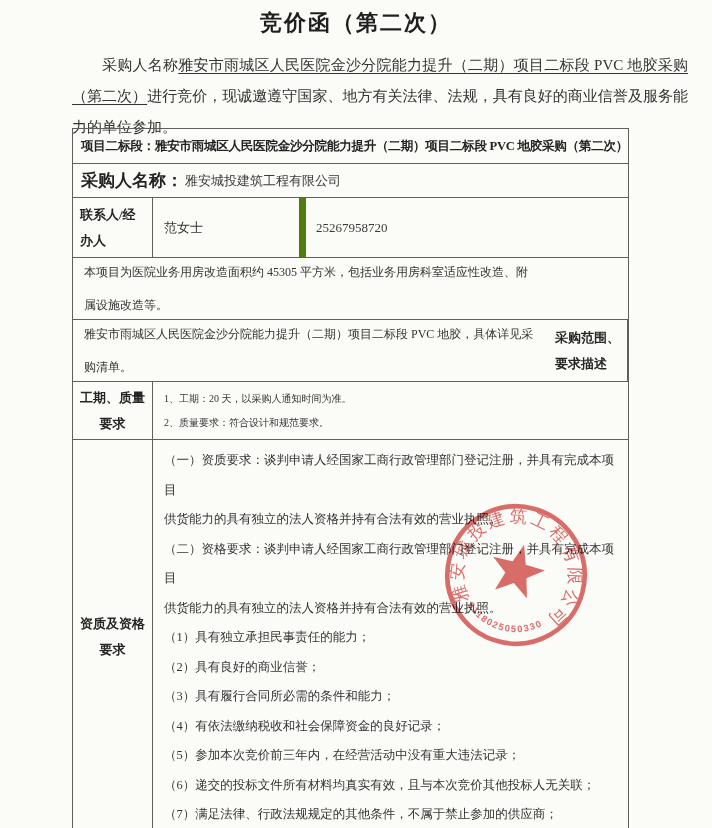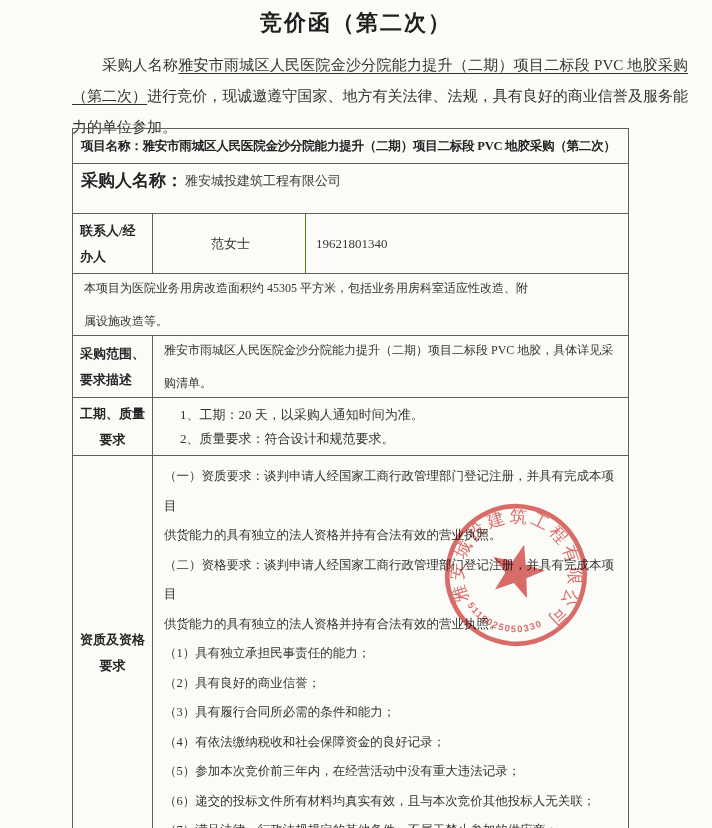--- a/index.html
+++ b/index.html
@@ -59,45 +59,45 @@
   .lcell.center { text-align: center; padding-left: 2px; padding-right: 2px; }
   .vcell {
     flex: 1 1 auto;
     display: flex;
     flex-direction: column;
     justify-content: center;
     padding: 3px 8px 3px 11px;
     color: #333;
   }
   .row-h34 { height: 34px; }
-  .row-h60 { height: 60px; margin-top: 16px; }
+  .row-h60 { height: 60px; }
   .row-h62 { height: 62px; }
-  .row-h58 { height: 58px; gap: 16px; }
+  .row-h58 { height: 58px; }
 
   .fullcell {
     flex: 1 1 auto;
     display: flex;
     align-items: center;
     padding: 2px 6px 2px 8px;
     white-space: nowrap;
   }
   .fullcell.bold-all { font-weight: bold; font-size: 12.6px; letter-spacing: -0.3px; color: #242424; }
   .inline-label { font-weight: bold; font-size: 17px; color: #242424; }
   .inline-value { font-weight: normal; font-size: 13px; color: #3a3a3a; margin-left: 2px; }
 
   .c-contact-label { width: 80px; flex: 0 0 80px; }
-  .c-contact-name  { width: 153px; flex: 0 0 153px; border-right: 1px solid #4d7c0f; text-align: center; }
+  .c-contact-name  { width: 153px; flex: 0 0 153px; border-right: 7px solid #4d7c0f; }
   .c-method-label  {
     width: 95px; flex: 0 0 95px; border-right: 1px solid #5f5f5f;
     font-weight: bold; display: flex; align-items: center; padding-left: 9px; color: #262626;
   }
   .c-method-value  { flex: 1 1 auto; display: flex; align-items: center; padding-left: 10px; color: #3a3a3a; }
 
   .brief-val, .scope-val { line-height: 33px; font-size: 12px; }
-  .sched-val { line-height: 24px; font-size: 13px; }
+  .sched-val { line-height: 24px; font-size: 10px; }
   .qual-val  { line-height: 29.5px; font-size: 12.5px; padding-top: 6px; padding-bottom: 4px; justify-content: flex-start; }
 
   .seal {
     position: absolute;
     left: 438px;
     top: 497px;
     width: 156px;
     height: 156px;
     mix-blend-mode: multiply;
     opacity: 0.88;
@@ -108,49 +108,49 @@
 <body>
 
 <div class="doc-title">竞价函（第二次）</div>
 
 <div class="intro"><span>采购人名称</span><span class="u">雅安市雨城区人民医院金沙分院能力提升（二期）项目二标段 PVC 地胶采购（第二次）</span><span>进行竞价，现诚邀遵守国家、地方有关法律、法规，具有良好的商业信誉及服务能力的单位参加。</span></div>
 
 <div class="btable">
 
   <div class="trow row-h34">
     <div class="fullcell bold-all">
-        <span>项目名称：</span>
+        <span>项目二标段：</span>
         <span>雅安市雨城区人民医院金沙分院能力提升（二期）项目二标段 PVC 地胶采购（第二次）</span>
       </div>
   </div>
 
   <div class="trow row-h34">
     <div class="fullcell">
         <span class="inline-label">采购人名称：</span>
         <span class="inline-value">雅安城投建筑工程有限公司</span>
       </div>
   </div>
 
   <div class="trow row-h60">
     <div class="cell lcell c-contact-label">联系人/经
 办人</div>
     <div class="vcell c-contact-name">范女士</div>
-    <div class="c-method-value">19621801340</div>
+    <div class="c-method-value">25267958720</div>
   </div>
 
   <div class="trow row-h62">
     <div class="cell vcell brief-val">本项目为医院业务用房改造面积约 45305 平方米，包括业务用房科室适应性改造、附
 属设施改造等。</div>
   </div>
 
   <div class="trow row-h62">
+    <div class="cell vcell scope-val">雅安市雨城区人民医院金沙分院能力提升（二期）项目二标段 PVC 地胶，具体详见采
+购清单。</div>
     <div class="cell lcell">采购范围、
 要求描述</div>
-    <div class="cell vcell scope-val">雅安市雨城区人民医院金沙分院能力提升（二期）项目二标段 PVC 地胶，具体详见采
-购清单。</div>
   </div>
 
   <div class="trow row-h58">
     <div class="cell lcell center">工期、质量
 要求</div>
     <div class="cell vcell sched-val">1、工期：20 天，以采购人通知时间为准。
 2、质量要求：符合设计和规范要求。</div>
   </div>
 
   <div class="trow">

